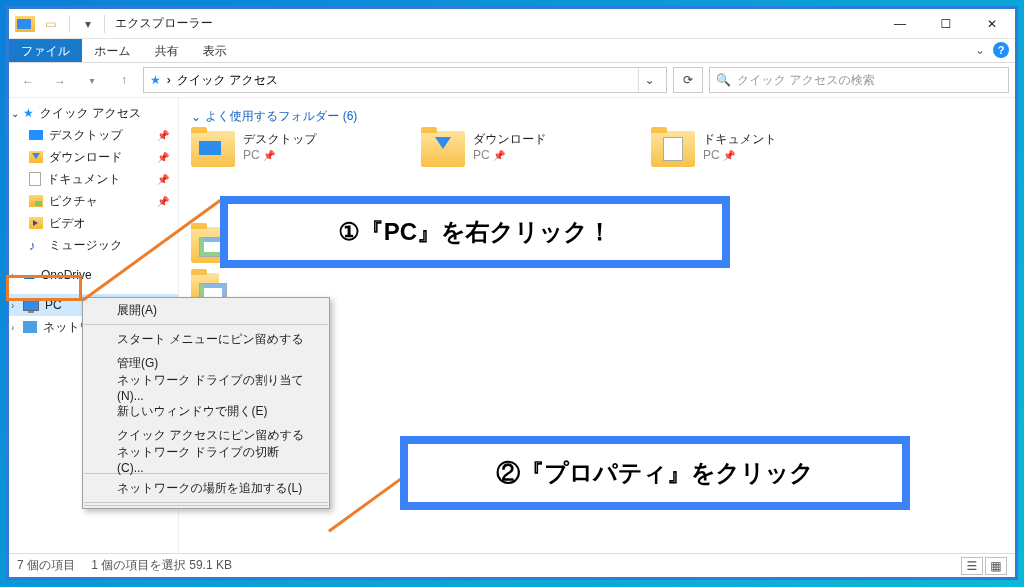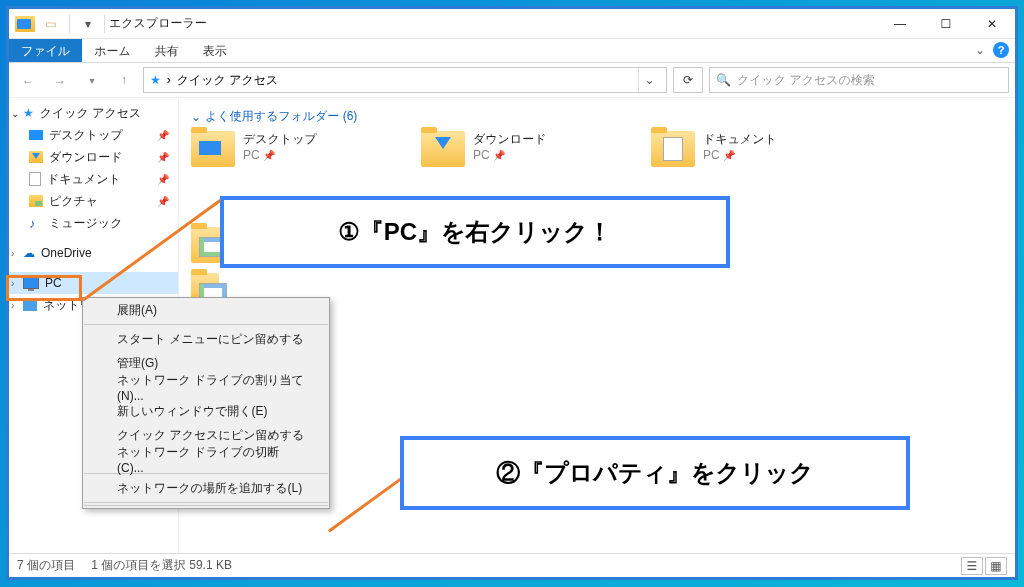--- a/index.html
+++ b/index.html
@@ -47,21 +47,21 @@
     width: 20px; height: 16px;
     background: linear-gradient(#ffd56b,#f7b733);
     border-radius: 1px;
     position: relative;
   }
   .explorer-icon::before{
     content:''; position:absolute; left:2px; top:3px;
     width:14px; height:10px; background:#2d8cef; border-radius:1px;
   }
   .vsep { width:1px; height:18px; background:#dcdcdc; margin:0 4px; }
-  .title-text { color:#222; }
+  .title-text { margin-left: 6px; color:#222; }
   .winctrls { margin-left: auto; display:flex; }
   .winctrls div {
     width: 46px; height: 30px;
     display:flex; align-items:center; justify-content:center;
     color:#222;
   }
 
   
   .tabs {
     height: 24px;
@@ -232,21 +232,21 @@
   .ctx-sep{height:1px;background:#c8c8c8;margin:2px 1px;}
   .ctx-item.highlight{
     border:2px solid #ed7d2b;
     background:#fff;
     margin:-1px;
   }
 
   
   .callout{
     position:absolute;
-    border:4px solid #3b82f6;
+    border:8px solid #3b82f6;
     background:#fff;
     display:flex;align-items:center;justify-content:center;
     font-size:24px;font-weight:bold;color:#000;
     z-index:60;
     padding:0 18px;
   }
   .callout1{ left:220px; top:196px; width:510px; height:72px;}
   .callout2{ left:400px; top:436px; width:510px; height:74px;}
   .connector{position:absolute;background:none;border-top:3px solid #ed7d2b;z-index:55;transform-origin:0 0;}
   .conn1a{left:82px;top:299px;width:170px;transform:rotate(-36deg);}
@@ -335,20 +335,24 @@
       </div>
       <div class="nav-item">
         <span class="ni-icon ic-doc"></span>
         <span>ドキュメント</span>
         <span class="pin">📌</span>
       </div>
       <div class="nav-item">
         <span class="ni-icon ic-pict"></span>
         <span>ピクチャ</span>
         <span class="pin">📌</span>
+      </div>
+      <div class="nav-item">
+        <span class="ni-icon ic-video"></span>
+        <span>ビデオ</span>
       </div>
       <div class="nav-item">
         <span class="ic-music">♪</span>
         <span>ミュージック</span>
       </div>
       <div style="height:8px;"></div>
       <div class="nav-item top">
         <span class="chev">›</span>
         <span class="ic-cloud">☁</span>
         <span>OneDrive</span>

